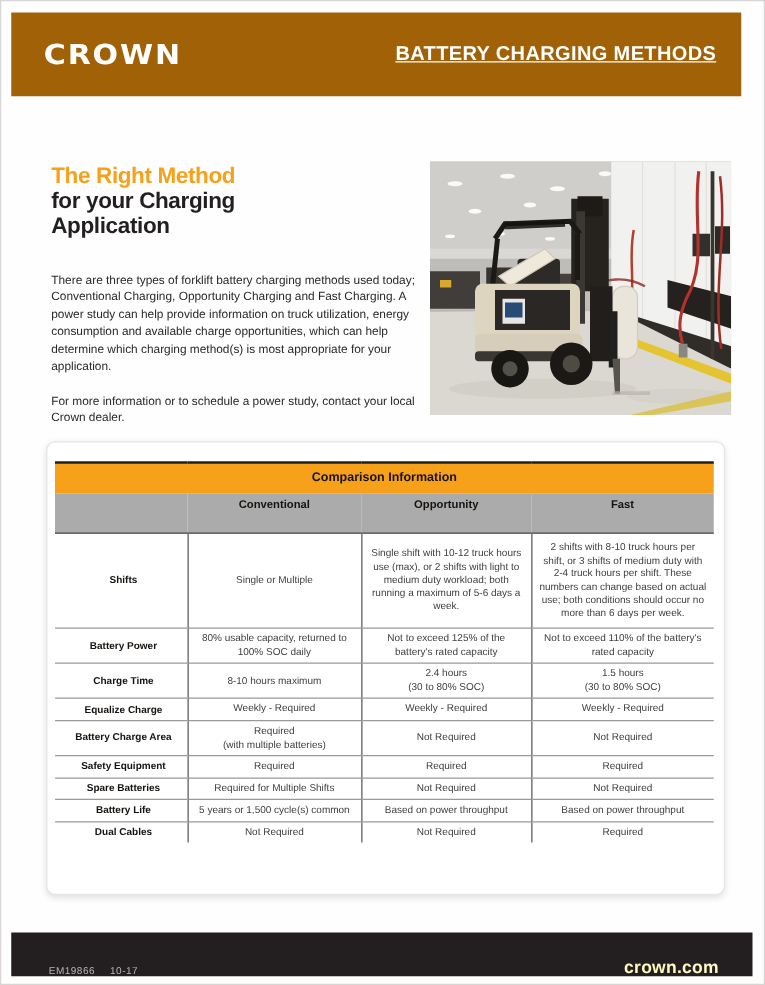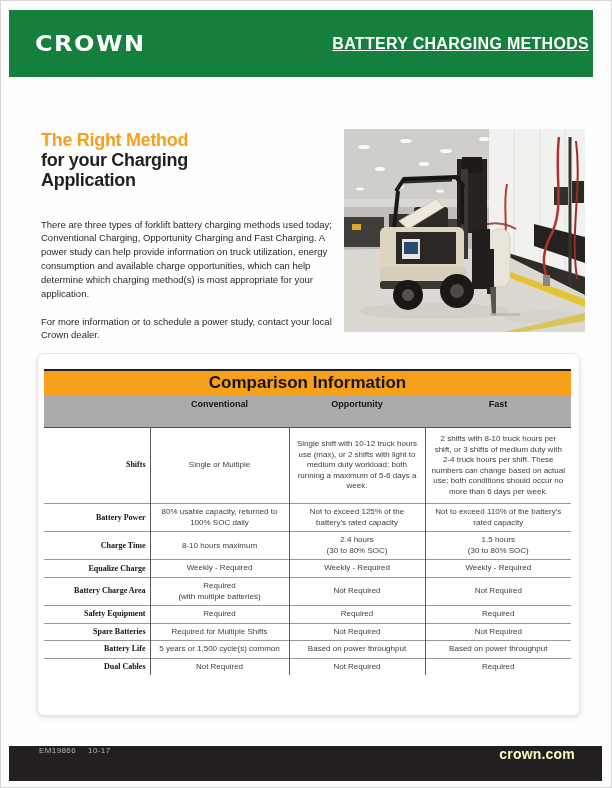--- a/index.html
+++ b/index.html
@@ -4,22 +4,22 @@
 <style>
   html,body { margin:0; padding:0; background:#fff; }
   .page {
     position:relative; width:612px; height:788px; background:#fefefe;
     border:1px solid #d8d6d4; box-sizing:border-box; overflow:hidden;
     font-family:"Liberation Sans", sans-serif; color:#231f20;
   }
   
   .header-bar {
     position:absolute; left:8px; top:9px; width:584px; height:67px;
-    background:#15803d; display:flex; align-items:center;
-    justify-content:space-between; padding:0 4px 0 26px; box-sizing:border-box;
+    background:#a16207; display:flex; align-items:center;
+    justify-content:space-between; padding:0 20px 0 26px; box-sizing:border-box;
   }
   .logo {
     color:#fff; font-weight:bold; font-size:24px; letter-spacing:1.5px;
     font-family:"DejaVu Sans", sans-serif; transform:scaleY(.92);
   }
   .header-title { color:#fff; font-weight:bold; font-size:16px; letter-spacing:.3px;text-decoration:underline; }
 
   
   .heading {
     position:absolute; left:40px; top:103px; font-size:18px; font-weight:bold;
@@ -41,43 +41,43 @@
   .panel {
     position:absolute; left:36px; top:352px; width:543px; height:363px;
     background:#fff; border:1px solid #e8e6e3; border-radius:7px;
     box-shadow:0 2px 5px rgba(0,0,0,.12); box-sizing:border-box;
   }
   table.comparison {
     position:absolute; left:43px; top:368px; width:527px;
     border-collapse:collapse; table-layout:fixed;
   }
   .title-row th {
-    background:#F7A11A; color:#161310; font-size:17px; font-weight:bold;
+    background:#F7A11A; color:#161310; font-size:10px; font-weight:bold;
     text-align:center; height:19px; padding:2px 0 3px; border-top:2px solid #231f20;
   }
   .cols-row th {
     background:#ABABAB; color:#161310; font-size:9px; font-weight:bold;
     text-align:center; height:13px; padding:1px 0 17px; border-bottom:1px solid #4c4c4c;
   }
   tbody th {
-    text-align:right; font-size:8px; font-weight:bold; color:#161310;
-    padding:3px 4px 3px 8px; vertical-align:middle; line-height:1.3;font-family:Liberation Serif, serif;
+    text-align:center; font-size:8px; font-weight:bold; color:#161310;
+    padding:3px 4px 3px 8px; vertical-align:middle; line-height:1.3;
   }
   tbody td {
     text-align:center; font-size:8px; color:#404041; padding:3px 6px;
     vertical-align:middle; line-height:1.32; white-space:pre-line;
     border-left:1px solid #5a5b5d;
   }
   tbody tr + tr td, tbody tr + tr th { border-top:1px solid #97999c; }
   tbody tr:first-child td { padding:6px 6px; }
 
   
   .footer-bar {
     position:absolute; left:8px; top:745px; width:593px; height:35px;
-    background:#231f20; display:flex; align-items:flex-start;
+    background:#231f20; display:flex; align-items:flex-end;
     justify-content:space-between; padding:0 27px 0 30px; box-sizing:border-box;
   }
   .doc-info { color:#b9b5b2; font-size:8px; letter-spacing:.4px; }
   .doc-info span + span { margin-left:12px; }
   .site { color:#fef9c3; font-weight:bold; font-size:14px; letter-spacing:.2px; }
 </style>
 </head>
 <body>
 
 <div class="page">

